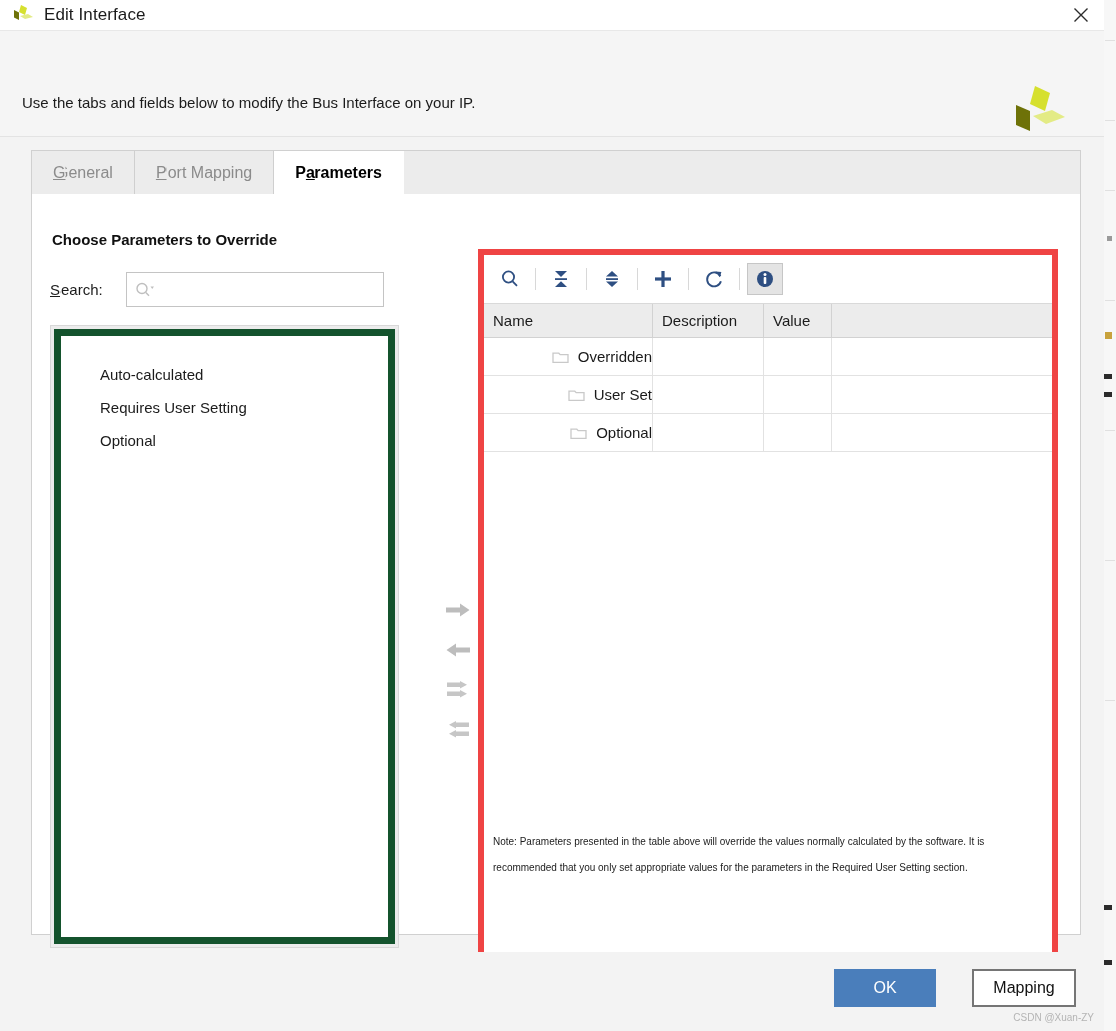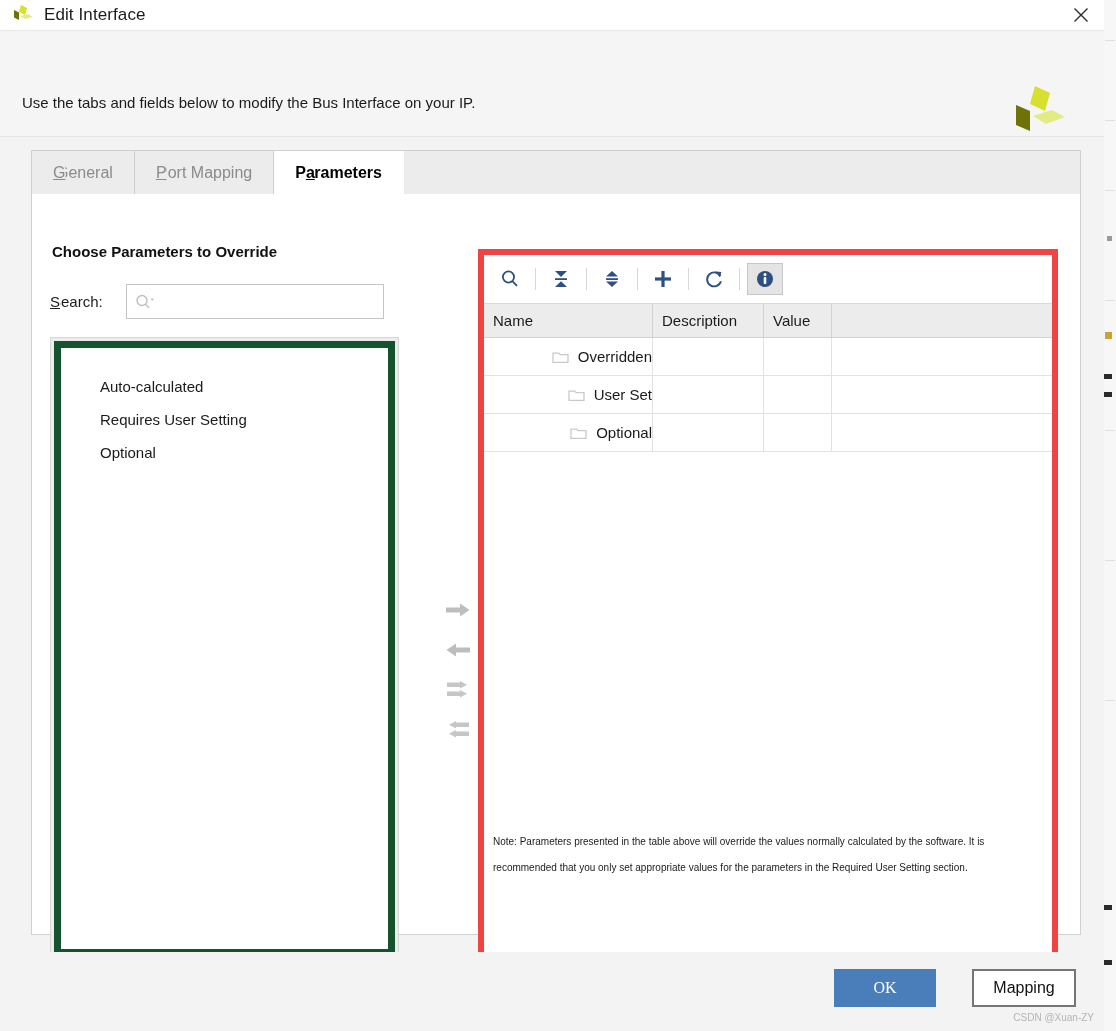--- a/index.html
+++ b/index.html
@@ -166,21 +166,21 @@
   .left-col {
     position: absolute;
     left: 18px;
     top: 0;
     width: 385px;
   }
   .section-title {
     font-size: 15px;
     font-weight: bold;
     color: #101010;
-    margin-top: 48px;
+    margin-top: 36px;
     margin-left: 2px;
   }
   .search-row {
     display: flex;
     align-items: center;
     margin-top: 24px;
   }
   .search-label {
     font-size: 15px;
     color: #1b1b1b;
@@ -366,21 +366,20 @@
     display: flex;
     align-items: center;
     justify-content: center;
   }
   .btn-ok {
     left: 834px; top: 17px;
     width: 102px; height: 38px;
     background: #4a7ebb;
     color: #ffffff;
     border: none;
-    font-family: Liberation Serif, serif;
   }
   .btn-cancel {
     left: 972px; top: 17px;
     width: 104px; height: 38px;
     background: #ffffff;
     color: #111111;
     border: 2px solid #757575;
   }
   .watermark {
     position: absolute;

